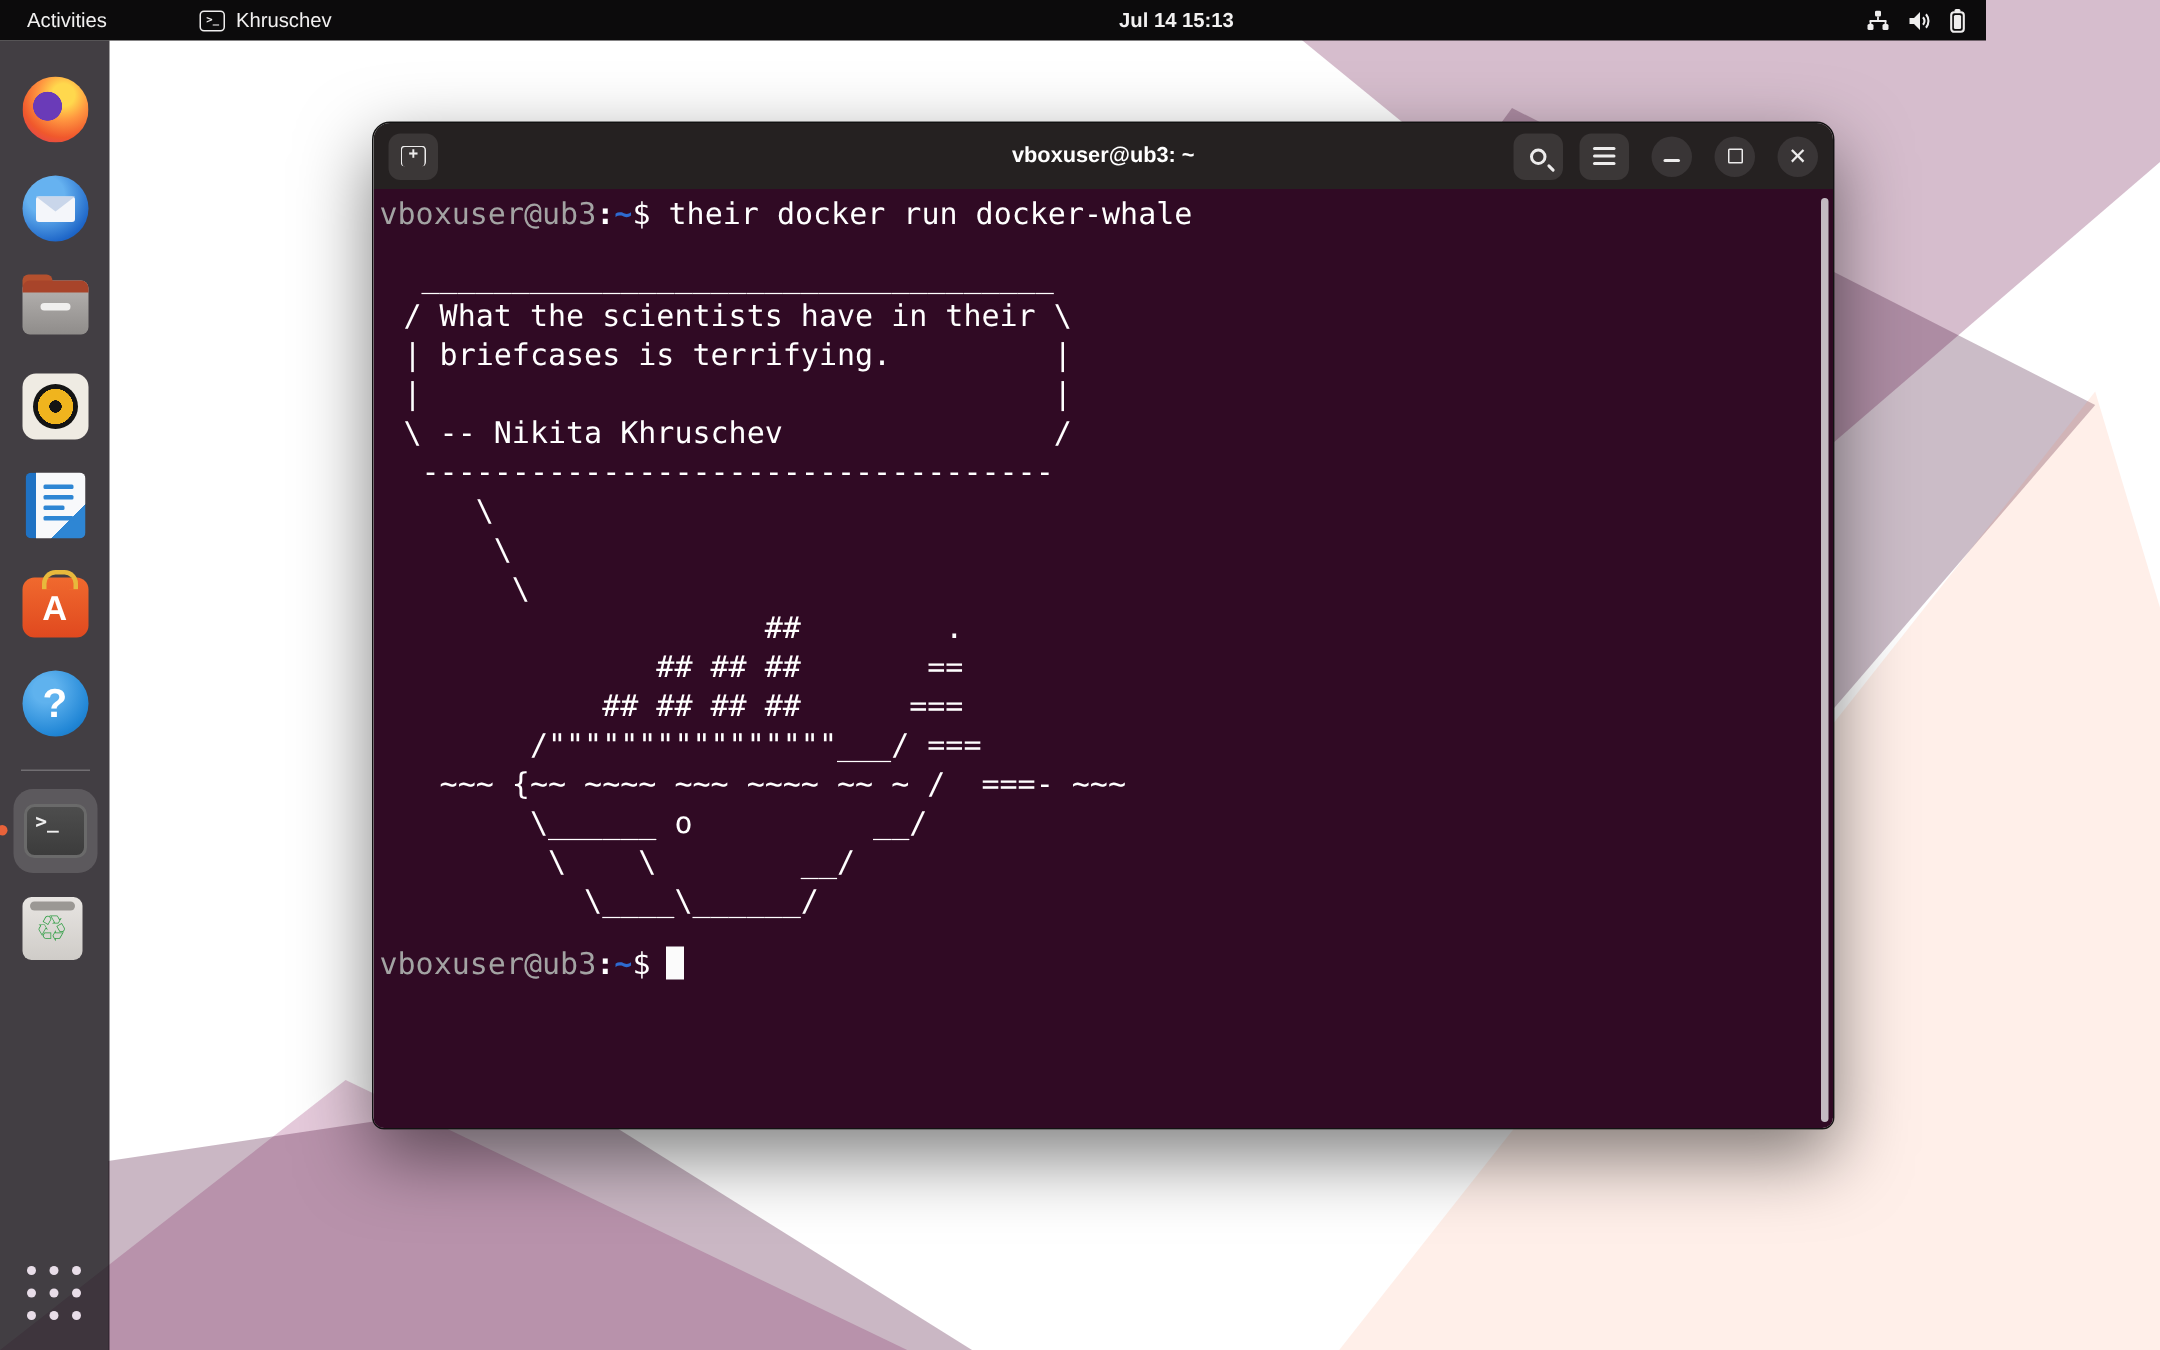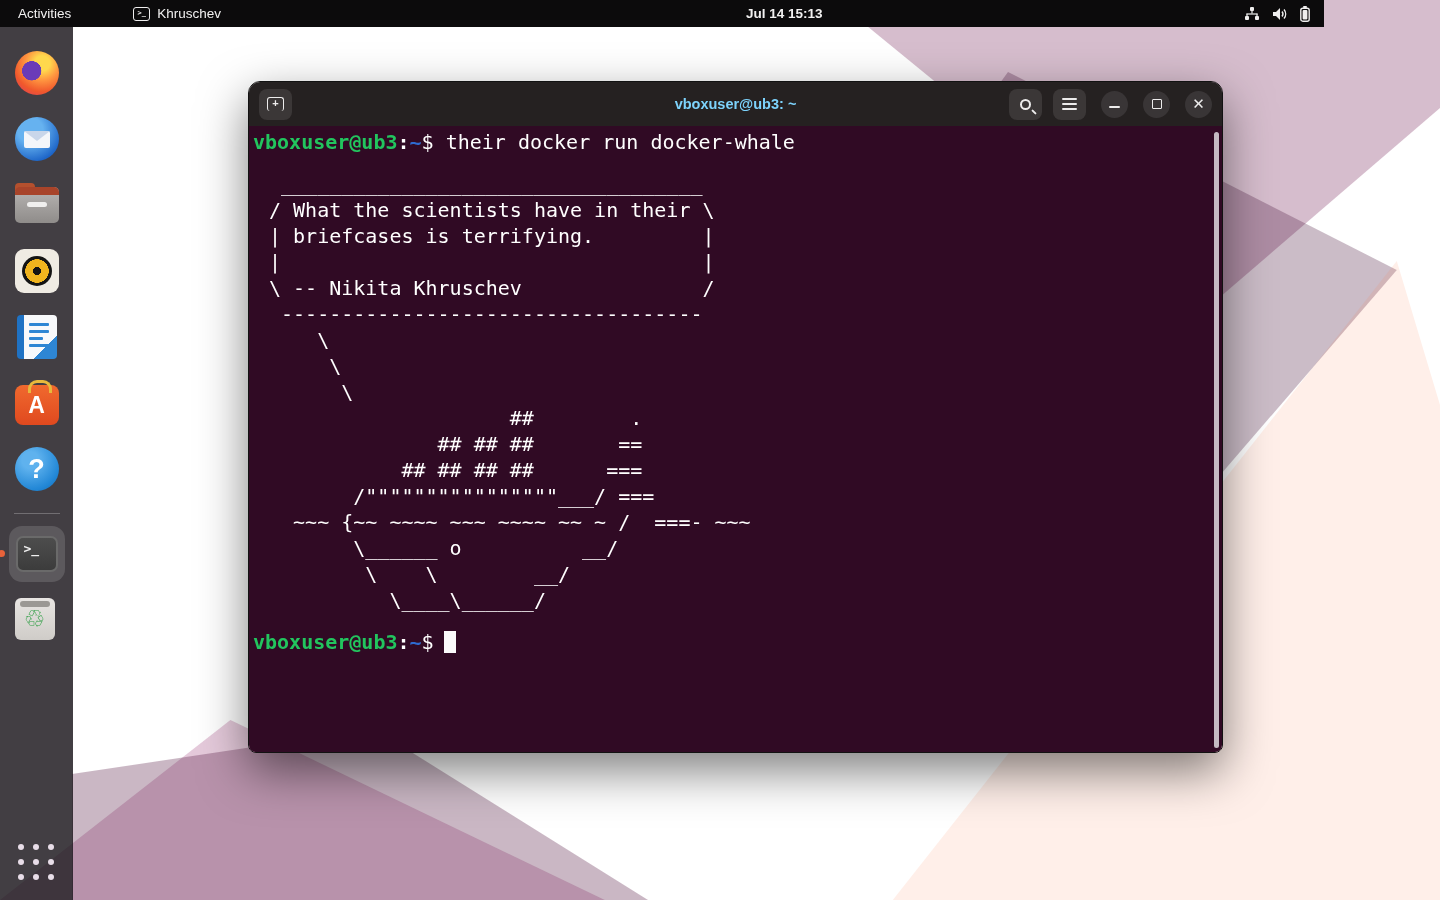--- a/index.html
+++ b/index.html
@@ -77,36 +77,36 @@
 
   
   .term-window { position:absolute; left:248px; top:81px; width:975px; height:672px; z-index:45;
     border-radius:12px 12px 8px 8px; box-shadow:0 18px 48px rgba(0,0,0,0.5); overflow:hidden;
     border:1px solid #121212; }
   .term-header { height:44px; background:#252121; display:flex; align-items:center; padding:0 10px; position:relative; }
   .hbtn { width:33px; height:31px; border-radius:8px; background:#3b3737; display:flex; align-items:center;
     justify-content:center; cursor:pointer; }
   .newtab-glyph { width:17px; height:14px; border:1.6px solid #edecec; border-radius:3px; border-bottom:none;
     color:#edecec; font-size:11px; line-height:11px; text-align:center; font-weight:bold; }
-  .term-title { position:absolute; left:0; right:0; text-align:center; color:#7dd3fc; font-weight:bold; font-size:14.5px; pointer-events:none; }
+  .term-title { position:absolute; left:0; right:0; text-align:center; color:#ffffff; font-weight:bold; font-size:14.5px; pointer-events:none; }
   .header-right { margin-left:auto; display:flex; align-items:center; gap:11px; z-index:2; }
   .search-glyph { width:11px; height:11px; border:2px solid #edecec; border-radius:50%; position:relative; }
   .search-glyph:after { content:""; position:absolute; left:9px; top:10px; width:6px; height:2px; background:#edecec;
     transform:rotate(45deg); border-radius:1px; }
   .menu-glyph { width:15px; height:2px; background:#edecec; border-radius:1px; box-shadow:0 -5px 0 #edecec, 0 5px 0 #edecec; }
   .cbtn { width:27px; height:27px; border-radius:50%; background:#393536; color:#edecec; display:flex; align-items:center;
     justify-content:center; cursor:pointer; font-size:13px; margin-left:4px; }
   .cbtn.minimize span { display:block; width:11px; height:2px; background:#edecec; border-radius:1px; margin-top:6px; }
   .cbtn.maximize span { display:block; width:10px; height:10px; border:1.8px solid #edecec; border-radius:1px; }
   .cbtn.close { font-size:15px; }
 
   .term-body { position:relative; height:628px; background:#300a24; padding:3px 6px 0 4px; }
   .term-text { font-family:"DejaVu Sans Mono","Liberation Mono",monospace; font-size:20px; line-height:26px; color:#ffffff; }
   .term-text pre { font:inherit; margin:16px; white-space:pre; }
-  .p-user { color:#22c55e; font-weight:bold; }
+  .p-user { color:#a3a3a3; font-weight:normal; }
   .p-colon { color:#ffffff; font-weight:bold; }
   .p-path { color:#2e6bd0; font-weight:bold; }
   .p-dollar { color:#ffffff; }
   .cursor { display:inline-block; width:12px; height:22px; background:#fbfbfb; vertical-align:-4px; margin-left:10px; }
   .scrollbar-thumb { position:absolute; right:3px; top:6px; bottom:6px; width:5px; border-radius:3px;
     background:rgba(208,202,208,0.92); cursor:pointer; }
 </style>
 </head>
 <body>
 

